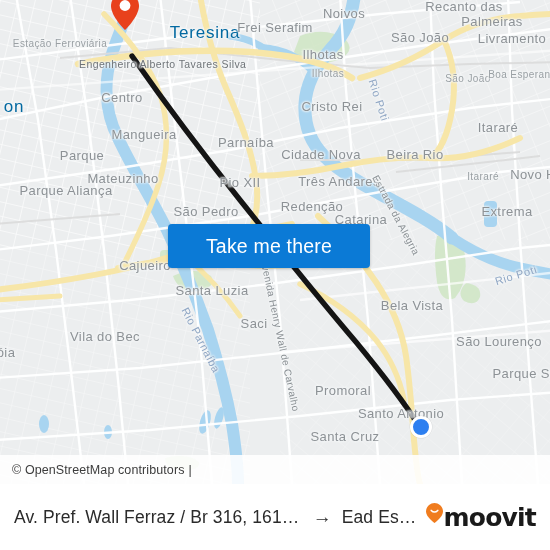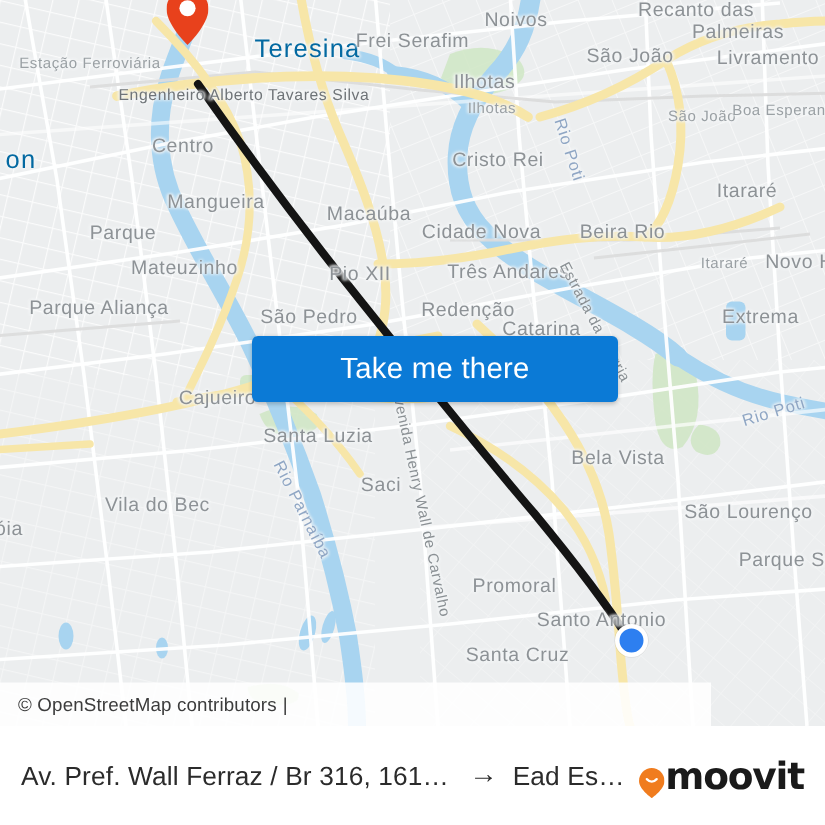--- a/index.html
+++ b/index.html
@@ -52,37 +52,37 @@
     background: #2d7ff0;
     border: 3px solid #ffffff;
     transform: translate(-50%, -50%);
     box-shadow: 0 0 0 0.5px rgba(0,0,0,0.08);
   }
 
   
   #take-me-there {
     position: absolute;
     left: 168px; top: 224px;
-    width: 244px; height: 44px;
+    width: 202px; height: 44px;
     background: #0b7ad6;
     border: none;
     border-radius: 4px;
     color: #ffffff;
     font-size: 19.5px;
     font-family: "Liberation Sans", sans-serif;
     letter-spacing: 0.2px;
     cursor: pointer;
     box-shadow: 0 1px 3px rgba(0,0,0,0.22);
   }
 
   
   #attribution {
     position: absolute;
     left: 0; top: 455px;
-    width: 474px; height: 29px;
+    width: 550px; height: 29px;
     background: rgba(255,255,255,0.88);
     display: flex; align-items: center;
     padding-left: 12px;
     font-size: 12.5px;
     color: #3c3c3c;
     letter-spacing: 0.1px;
   }
   #attribution .sep { margin: 0 4px; color: #3c3c3c; }
 
   
@@ -103,21 +103,21 @@
     color: #2b2b2b;
     white-space: nowrap;
     overflow: hidden;
     letter-spacing: 0.1px;
   }
   #route-origin { max-width: 310px; text-overflow: ellipsis; flex: 0 1 auto; }
   #route-dest   { flex: 0 1 auto; text-overflow: ellipsis; }
   #route-arrow  { font-size: 19px; color: #2b2b2b; flex: 0 0 auto; }
 
   #moovit-logo {
-    display: flex; align-items: flex-end; gap: 0px;
+    display: flex; align-items: flex-start; gap: 0px;
     flex: 0 0 auto; margin-left: 6px;
   }
   #moovit-wordmark {
     font-size: 25px;
     font-weight: bold;
     color: #1a1a1a;
     letter-spacing: -0.8px;
     font-family: "DejaVu Sans", sans-serif;
   }
   #moovit-drop { width: 17px; height: 20px; margin-right: 1px; }
@@ -254,32 +254,32 @@
         <div class="maplabel lbl-neigh" style="left: 492px; top: 21px;">Palmeiras</div>
         <div class="maplabel lbl-neigh" style="left: 420px; top: 37px;">São João</div>
         <div class="maplabel lbl-neigh" style="left: 512px; top: 38px;">Livramento</div>
         <div class="maplabel lbl-neigh" style="left: 323px; top: 54px;">Ilhotas</div>
         <div class="maplabel lbl-small" style="left: 328px; top: 73px;">Ilhotas</div>
         <div class="maplabel lbl-small" style="left: 468px; top: 78px;">São João</div>
         <div class="maplabel lbl-small" style="left: 525px; top: 74px;">Boa Esperança</div>
         <div class="maplabel lbl-neigh" style="left: 122px; top: 97px;">Centro</div>
         <div class="maplabel lbl-neigh" style="left: 332px; top: 106px;">Cristo Rei</div>
         <div class="maplabel lbl-neigh" style="left: 144px; top: 134px;">Mangueira</div>
-        <div class="maplabel lbl-neigh" style="left: 246px; top: 142px;">Macaúba</div>
+        <div class="maplabel lbl-neigh" style="left: 246px; top: 142px;">Parnaíba</div>
         <div class="maplabel lbl-neigh" style="left: 498px; top: 127px;">Itararé</div>
         <div class="maplabel lbl-neigh" style="left: 321px; top: 154px;">Cidade Nova</div>
         <div class="maplabel lbl-neigh" style="left: 415px; top: 154px;">Beira Rio</div>
         <div class="maplabel lbl-neigh" style="left: 82px; top: 155px;">Parque</div>
         <div class="maplabel lbl-neigh" style="left: 123px; top: 178px;">Mateuzinho</div>
         <div class="maplabel lbl-neigh" style="left: 339px; top: 181px;">Três Andares</div>
         <div class="maplabel lbl-neigh" style="left: 240px; top: 182px;">Pio XII</div>
         <div class="maplabel lbl-small" style="left: 483px; top: 176px;">Itararé</div>
         <div class="maplabel lbl-neigh" style="left: 533px; top: 174px;">Novo H</div>
         <div class="maplabel lbl-neigh" style="left: 312px; top: 206px;">Redenção</div>
-        <div class="maplabel lbl-neigh" style="left: 66px; top: 205px;">Parque Aliança</div>
+        <div class="maplabel lbl-neigh" style="left: 66px; top: 190px;">Parque Aliança</div>
         <div class="maplabel lbl-neigh" style="left: 206px; top: 211px;">São Pedro</div>
         <div class="maplabel lbl-neigh" style="left: 507px; top: 211px;">Extrema</div>
         <div class="maplabel lbl-neigh" style="left: 361px; top: 219px;">Catarina</div>
         <div class="maplabel lbl-city" style="left: 14px; top: 107px;">on</div>
         <div class="maplabel lbl-neigh" style="left: 145px; top: 265px;">Cajueiro</div>
         <div class="maplabel lbl-neigh" style="left: 212px; top: 290px;">Santa Luzia</div>
         <div class="maplabel lbl-neigh" style="left: 412px; top: 305px;">Bela Vista</div>
         <div class="maplabel lbl-neigh" style="left: 254px; top: 323px;">Saci</div>
         <div class="maplabel lbl-neigh" style="left: 105px; top: 336px;">Vila do Bec</div>
         <div class="maplabel lbl-neigh" style="left: 499px; top: 341px;">São Lourenço</div>

